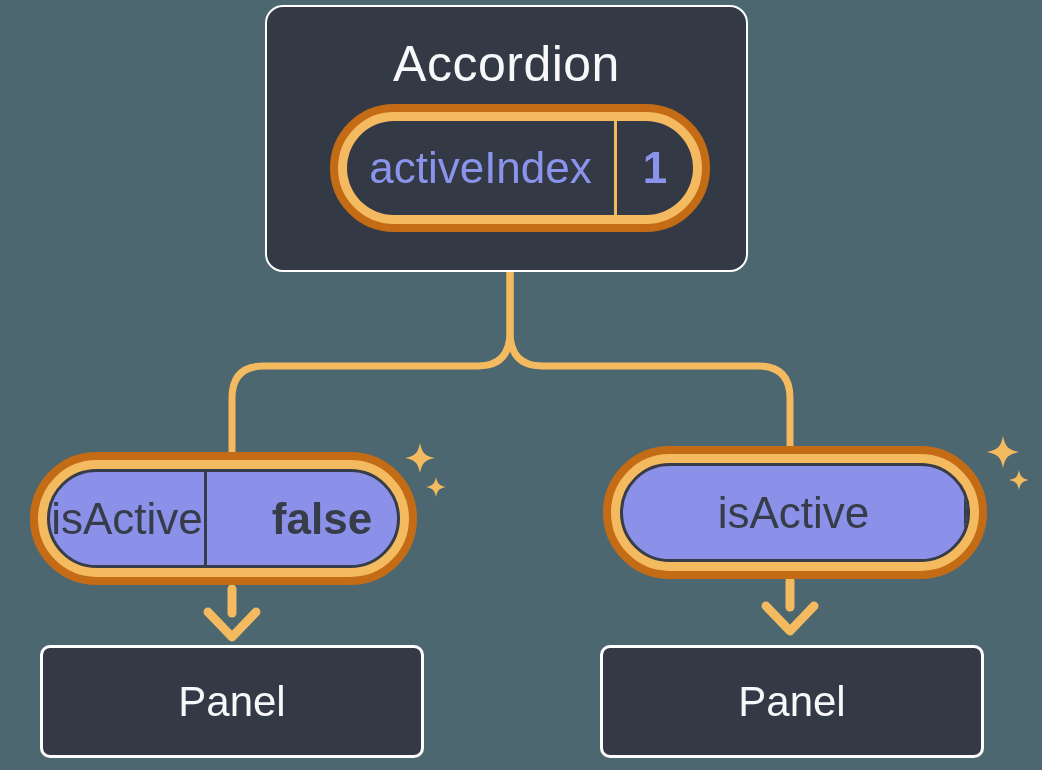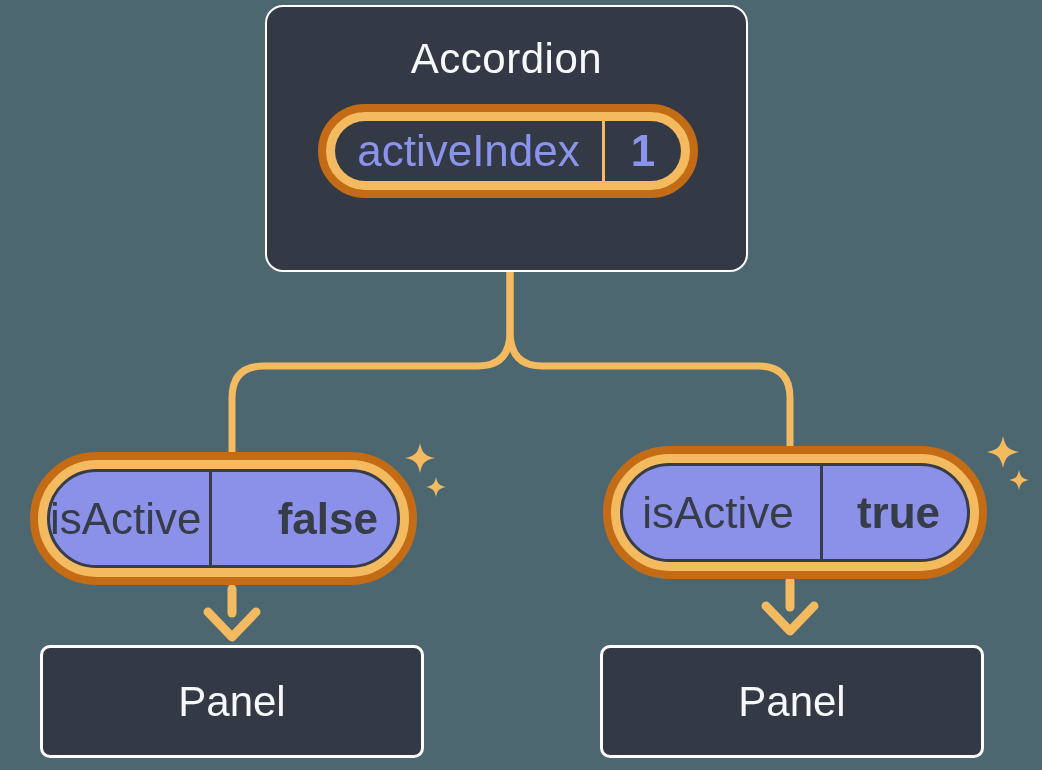--- a/index.html
+++ b/index.html
@@ -58,21 +58,21 @@
     left:265px;top:5px;
     width:483px;height:267px;
     border-width:2px;
     border-radius:18px;
   }
   .node-title{
     position:absolute;
     left:0;right:0;
     top:28px;
     text-align:center;
-    font-size:42px;
+    font-size:50px;
     font-weight:400;
     letter-spacing:0.5px;
     color:var(--c-node_text);
   }
   .panel-box{
     display:flex;
     align-items:center;
     justify-content:center;
     font-size:42px;
     border-radius:10px;
@@ -94,25 +94,24 @@
     display:flex;
     align-items:stretch;
     overflow:hidden;
   }
   .pill-core.dark{
     background:var(--c-node_fill);
   }
   .pill-core.purple{
     background:var(--c-pill_fill);
     border:3px solid var(--c-prop_text);
-    gap:7px;
   }
   .state-pill{
-    left:51px;top:97px;
-    width:380px;height:94px;
+    left:63px;top:97px;
+    width:380px;height:128px;
   }
   .prop-pill-left{
     left:30px;top:452px;
     width:387px;height:133px;
   }
   .prop-pill-right{
     left:603px;top:446px;
     width:384px;height:133px;
   }
   .cell{
@@ -177,20 +176,19 @@
       <div class="cell grow">isActive</div>
       <div class="divider dark"></div>
       <div class="cell value">false</div>
     </div>
   </div>
 
   <div class="pill prop-pill-right">
     <div class="pill-core purple">
       <div class="cell grow">isActive</div>
       <div class="divider dark"></div>
-      <div class="cell value">true</div>
     </div>
   </div>
 
   <div class="node-box panel-box panel-left">Panel</div>
   <div class="node-box panel-box panel-right">Panel</div>
 
 </div>
 
 </body></html>

